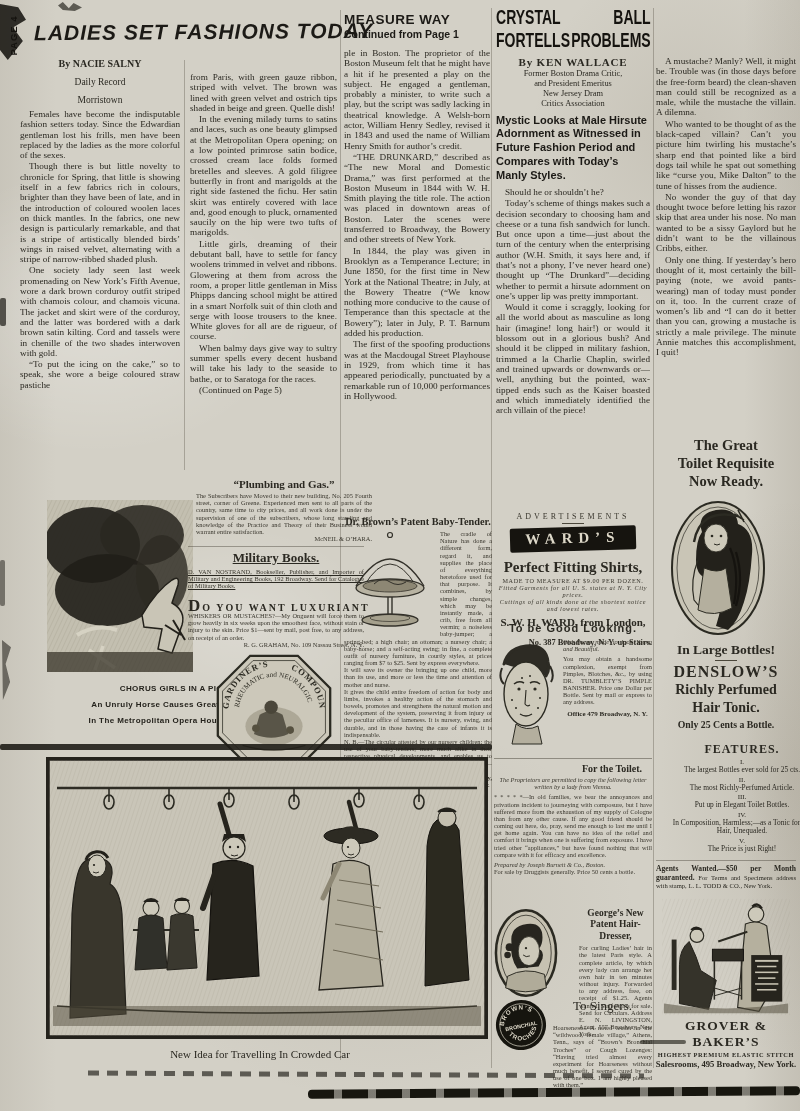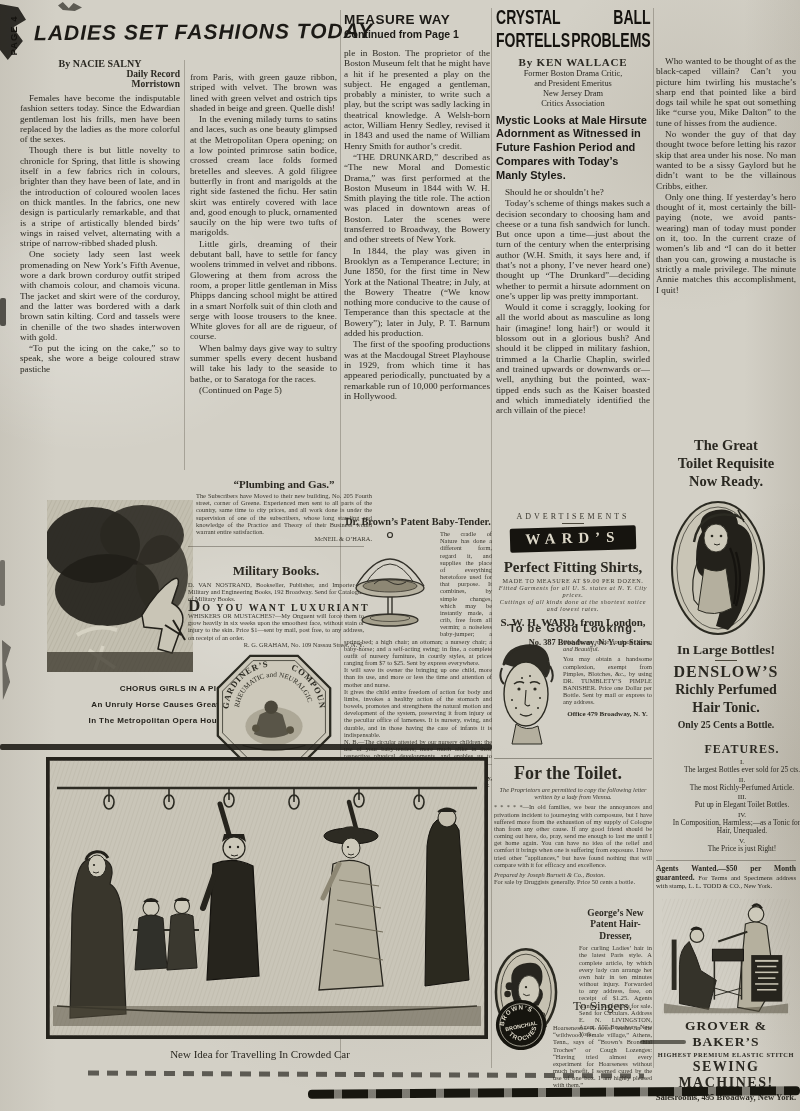--- a/index.html
+++ b/index.html
@@ -19,21 +19,21 @@
   .vrule{position:absolute;width:1px;background:rgba(70,64,52,.32);}
   .smudge{position:absolute;background:#1d1b16;}
   .bp{margin:0 0 1px 0;text-indent:9px;text-align:justify;font-size:9.2px;line-height:1.12;}
   .fp{margin:0;text-align:justify;font-size:6.4px;line-height:1.12;color:#3a372e;}
   .fp-it{font-style:italic;}
   .ctr{text-align:center;}
   
   .ladies-head{font-family:"Liberation Sans",sans-serif;font-weight:bold;font-style:italic;
     font-size:21px;letter-spacing:1px;color:#1c1a16;transform:rotate(-.4deg);white-space:nowrap;}
   .byline1{font-weight:bold;font-size:10px;text-align:center;margin:0;}
-  .byline2{font-size:9.5px;text-align:right;margin:0;font-weight:bold;}
+  .byline2{font-size:9.5px;text-align:center;margin:8px;}
   
   .ww-title{font-family:"Liberation Sans",sans-serif;font-weight:bold;font-size:13.5px;letter-spacing:.5px;margin:0;color:#1c1a16;}
   .ww-sub{font-family:"Liberation Sans",sans-serif;font-weight:bold;font-size:10.5px;margin:1px 0 8px 0;color:#1c1a16;}
   
   .crystal-head{width:182px;transform:scaleX(.85) scaleY(1.22);transform-origin:0 0;
     font-family:"Liberation Sans",sans-serif;font-weight:bold;font-size:16.5px;line-height:19px;color:#15130f;margin-bottom:12px;}
   .crystal-head .row{display:flex;justify-content:space-between;}
   .cb-by{font-weight:bold;font-size:11px;letter-spacing:.8px;text-align:center;margin:2px 0 1px 0;}
   .cred{font-size:8.4px;line-height:1.18;text-align:center;margin:0;}
   .cb-subhead{font-family:"Liberation Sans",sans-serif;font-weight:bold;font-size:11px;line-height:1.26;margin:5px 0 4px 0;color:#1c1a16;}
@@ -42,21 +42,21 @@
   
   .wards-box{width:126px;margin:3px auto 2px auto;background:#16140f;color:#ddd8c8;
     text-align:center;font-weight:bold;font-size:15px;letter-spacing:6px;padding:3px 0 4px 0;
     transform:rotate(-1.6deg);border-radius:2px;}
   .wards-prod{font-weight:bold;font-size:15px;text-align:center;margin:8px 0 1px 0;}
   .tiny-caps{font-size:6.2px;letter-spacing:.6px;text-align:center;color:#3a372e;margin:0;}
   .wards-owner{font-weight:bold;font-size:11px;text-align:center;margin:4px 0 0 0;}
   .wards-addr{font-weight:bold;font-size:8.4px;text-align:right;margin:10px 0 0 0;}
   .gl-title{font-family:"Liberation Sans",sans-serif;font-weight:bold;font-size:11px;letter-spacing:1px;text-align:center;margin:0 0 4px 0;}
   .office-line{font-weight:bold;font-size:7px;text-align:center;margin-top:4px;}
-  .ft-title{font-weight:bold;font-size:18px;text-align:center;margin:0 10px 2px 0;}
+  .ft-title{font-weight:bold;font-size:10px;text-align:right;margin:0 10px 2px 0;}
   .ghd-title{font-weight:bold;font-size:9.5px;text-align:center;margin:0 0 2px 0;line-height:1.2;}
   .ts-title{font-weight:normal;font-size:13px;text-align:center;margin:0 0 10px 0;}
   
   .req-line{font-weight:bold;font-size:14.5px;text-align:center;margin:0;line-height:1.25;}
   .bottles{font-weight:bold;font-size:13.5px;text-align:center;margin:0;}
   .denslow-name{font-weight:bold;font-size:16px;letter-spacing:1px;text-align:center;margin:0;}
   .denslow-l{font-weight:bold;font-size:14px;text-align:center;margin:0;line-height:1.3;}
   .denslow-price{font-weight:bold;font-size:9.8px;text-align:center;margin:2px 0 0 0;}
   .feat-title{font-weight:bold;font-size:12px;letter-spacing:1px;text-align:center;margin:0 0 1px 0;}
   .feat-n{font-size:7px;text-align:center;margin:1px 0 0 0;}
@@ -145,20 +145,21 @@
     <p class="cred">and President Emeritus</p>
     <p class="cred">New Jersey Dram</p>
     <p class="cred">Critics Association</p>
     <p class="cb-subhead">Mystic Looks at Male Hirsute Adornment as Witnessed in Future Fashion Period and Compares with Today’s Manly Styles.</p>
     <p class="bp">Should he or shouldn’t he?</p>
     <p class="bp">Today’s scheme of things makes such a decision secondary to choosing ham and cheese or a tuna fish sandwich for lunch. But once upon a time—just about the turn of the century when the enterprising author (W.H. Smith, it says here and, if that’s not a phony, I’ve never heard one) thought up “The Drunkard”—deciding whether to permit a hirsute adornment on one’s upper lip was pretty immportant.</p>
     <p class="bp">Would it come i scraggly, looking for all the world about as masculine as long hair (imagine! long hair!) or would it blossom out in a glorious bush? And should it be clipped in military fashion, trimmed a la Charlie Chaplin, swirled and trained upwards or downwards or—well, anything but the pointed, wax-tipped ends such as the Kaiser boasted and which immediately identified the arch villain of the piece!</p>
   </div>
 
   <div class="abs" style="left:656px;top:56px;width:140px;">
+    <p class="bp">A mustache? Manly? Well, it might be. Trouble was (in those days before the free-form beard) the clean-shaven man could still be recognized as a male, while the mustache the villain. A dilemna.</p>
     <p class="bp">Who wanted to be thought of as the black-caped villain? Can’t you picture him twirling his mustache’s sharp end that pointed like a bird dogs tail while he spat out something like “curse you, Mike Dalton” to the tune of hisses from the audience.</p>
     <p class="bp">No wonder the guy of that day thought twoce before letting his razor skip that area under his nose. No man wanted to be a sissy Gaylord but he didn’t want to be the villainous Cribbs, either.</p>
     <p class="bp">Only one thing. If yesterday’s hero thought of it, most certainly the bill-paying (note, we avoid pants-wearing) man of today must ponder on it, too. In the current craze of women’s lib and “I can do it better than you can, growing a mustache is strictly a male privilege. The minute Annie matches this accomplishment, I quit!</p>
   </div>
 
   <div class="abs" style="left:47px;top:500px;">
     <svg class="illo" width="146" height="172" viewBox="0 0 146 172">
       <rect width="146" height="172" fill="#c3bfb0"></rect>
       <defs>
         <pattern id="h1" width="4" height="4" patternTransform="rotate(25)" patternUnits="userSpaceOnUse">
@@ -182,21 +183,21 @@
     <p class="chorus-cap">An Unruly Horse Causes Great Excitement</p>
     <p class="chorus-cap">In The Metropolitan Opera House, This City.</p>
   </div>
 
   <div class="abs" style="left:196px;top:478px;width:176px;">
     <p class="plumb-title">“Plumbing and Gas.”</p>
     <p class="fp">The Subscribers have Moved to their new building, No. 205 Fourth street, corner of Greene. Experienced men sent to all parts of the country, same time to city prices, and all work done is under the supervision of one of the subscribers, whose long standing and knowledge of the Practice and Theory of their Business would warrant entire satisfaction.</p>
     <p class="sig-r">McNEIL &amp; O’HARA.</p>
   </div>
 
-  <div class="abs" style="left:188px;top:546px;width:176px;border-top:1px solid rgba(60,56,44,.4);padding-top:16px;">
+  <div class="abs" style="left:188px;top:546px;width:176px;border-top:1px solid rgba(60,56,44,.4);padding-top:3px;text-decoration:underline;">
     <p class="mb-title">Military Books.</p>
     <p class="fp">D. VAN NOSTRAND, Bookseller, Publisher, and Importer of Military and Engineering Books, 192 Broadway. Send for Catalogue of Military Books.</p>
   </div>
 
   <div class="abs" style="left:188px;top:596px;width:176px;">
     <p class="lux-lead"><span class="bigD">D</span><span>O YOU WANT LUXURIANT</span></p>
     <p class="fp" style="margin-top:-4px;">WHISKERS OR MUSTACHES?—My Onguent will force them to grow heavily in six weeks upon the smoothest face, without stain or injury to the skin. Price $1—sent by mail, post free, to any address, on receipt of an order.</p>
     <p class="sig-r">R. G. GRAHAM, No. 109 Nassau Street, N. Y.</p>
   </div>
 
@@ -291,21 +292,21 @@
 
   <div class="abs" style="left:494px;top:758px;width:158px;border-top:1px solid rgba(60,56,44,.45);padding-top:4px;">
     <p class="ft-title">For the Toilet.</p>
     <p class="fp fp-it ctr">The Proprietors are permitted to copy the following letter written by a lady from Vienna.</p>
     <p class="fp" style="margin-top:3px;">* * * * *—In old families, we bear the annoyances and privations incident to journeying with composure, but I have suffered more from the exhaustion of my supply of Cologne than from any other cause. If any good friend should be coming out here, do, pray, send me enough to last me until I get home again. You can have no idea of the relief and comfort it brings when one is suffering from exposure. I have tried other “appliances,” but have found nothing that will compare with it for efficacy and excellence.</p>
     <p class="fp fp-it" style="margin-top:3px;">Prepared by Joseph Burnett &amp; Co., Boston.</p>
     <p class="fp">For sale by Druggists generally.  Price 50 cents a bottle.</p>
   </div>
 
   <div class="abs" style="left:494px;top:908px;width:158px;">
-    <div style="display:flex;gap:21px;align-items:flex-end;">
+    <div style="display:flex;gap:21px;">
       <svg class="illo" width="64" height="90" viewBox="0 0 66 92">
         <ellipse cx="33" cy="46" rx="31" ry="44" fill="#c6c1b1" stroke="#2b2a22" stroke-width="2.6"></ellipse>
         <ellipse cx="33" cy="46" rx="26" ry="39" fill="none" stroke="#2b2a22" stroke-width=".8"></ellipse>
         <path d="M18,36 q-2,-18 16,-20 q16,-2 16,14 q0,8 -4,12 q6,2 4,10 l-4,8 -22,2 q-8,-12 -6,-26z" fill="#27251f"></path>
         <circle cx="16" cy="40" r="4" fill="#27251f"></circle>
           <circle cx="14" cy="48" r="3.4" fill="#27251f"></circle>
         <ellipse cx="36" cy="44" rx="11" ry="15" fill="#cdc9ba" stroke="#2b2a22" stroke-width=".8"></ellipse>
         <circle cx="33" cy="41" r="1.2" fill="#2b2a22"></circle>
         <path d="M30,48 q3,3 7,1" stroke="#2b2a22" stroke-width="1" fill="none"></path>
         <path d="M14,70 q18,-10 38,-2 l2,14 q-22,8 -42,0 z" fill="#b0ab99" stroke="#2b2a22" stroke-width="1"></path>
@@ -419,21 +420,20 @@
       <rect x="99" y="81" width="18" height="1.6" fill="#c7c2b1"></rect>
       <rect x="96" y="87" width="24" height="1.6" fill="#c7c2b1"></rect>
       <rect x="98" y="93" width="20" height="1.6" fill="#c7c2b1"></rect>
       <path d="M2,108 q64,10 128,0 l0,10 -128,0z" fill="#55503f" opacity=".55"></path>
     </svg>
   </div>
 
   <div class="abs" style="left:652px;top:1018px;width:148px;">
     <p class="grover-name">GROVER &amp; BAKER’S</p>
     <p class="grover-sub">HIGHEST PREMIUM ELASTIC STITCH</p>
-    <p class="grover-prod">SEWING MACHINES!</p>
     <p class="grover-addr">Salesrooms, 495 Broadway, New York.</p>
   </div>
 
   <div class="abs" style="left:0;top:744px;width:492px;height:6px;background:#201e18;border-radius:2px;opacity:.9;"></div>
 
   <div class="abs" style="left:46px;top:757px;width:442px;height:282px;border:3px solid #24221c;box-sizing:border-box;background:#c9c5b8;">
     <svg class="illo" width="436" height="276" viewBox="0 0 436 276" style="display:block;">
       <defs>
         <pattern id="h3" width="4" height="4" patternTransform="rotate(18)" patternUnits="userSpaceOnUse">
           <line x1="0" y1="0" x2="0" y2="4" stroke="#857e6c" stroke-width="0.6"></line>

